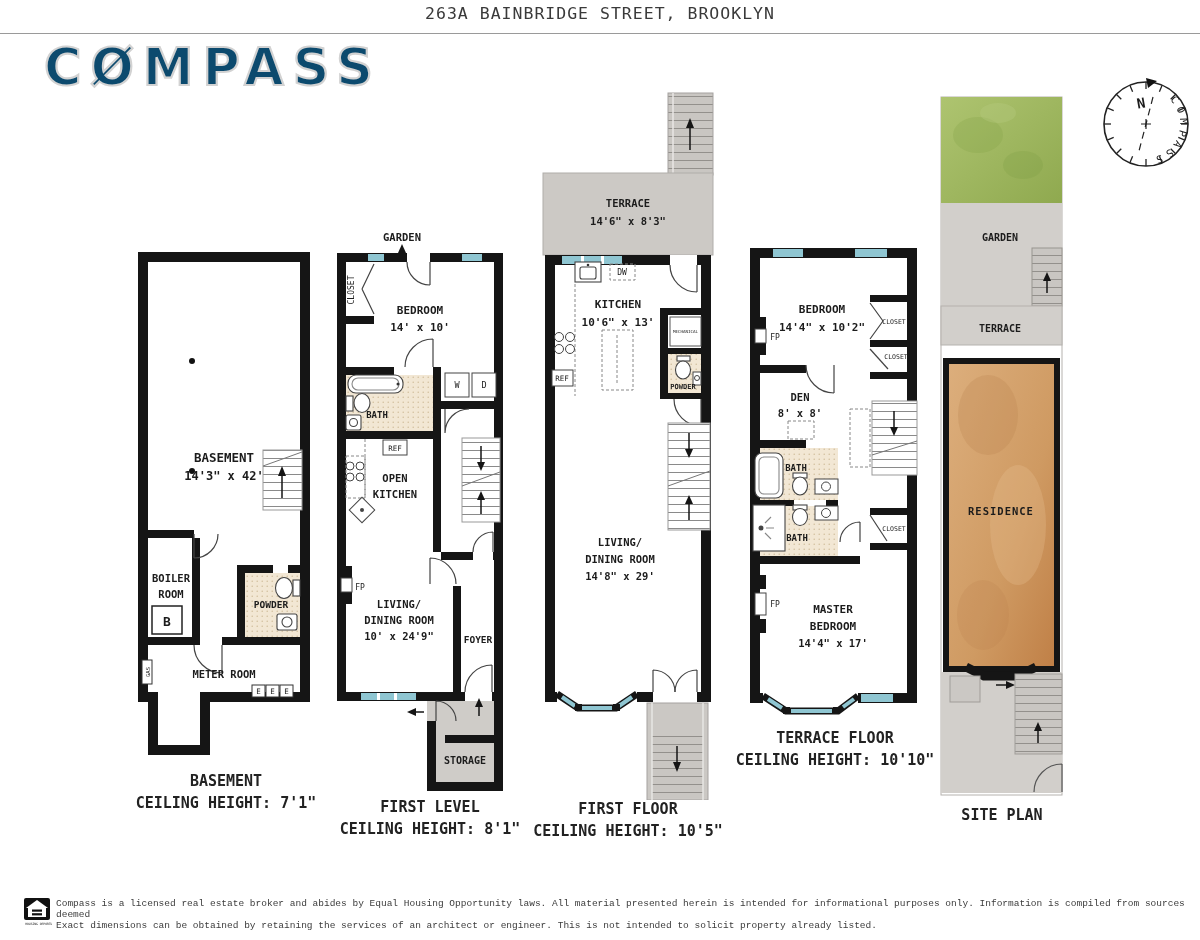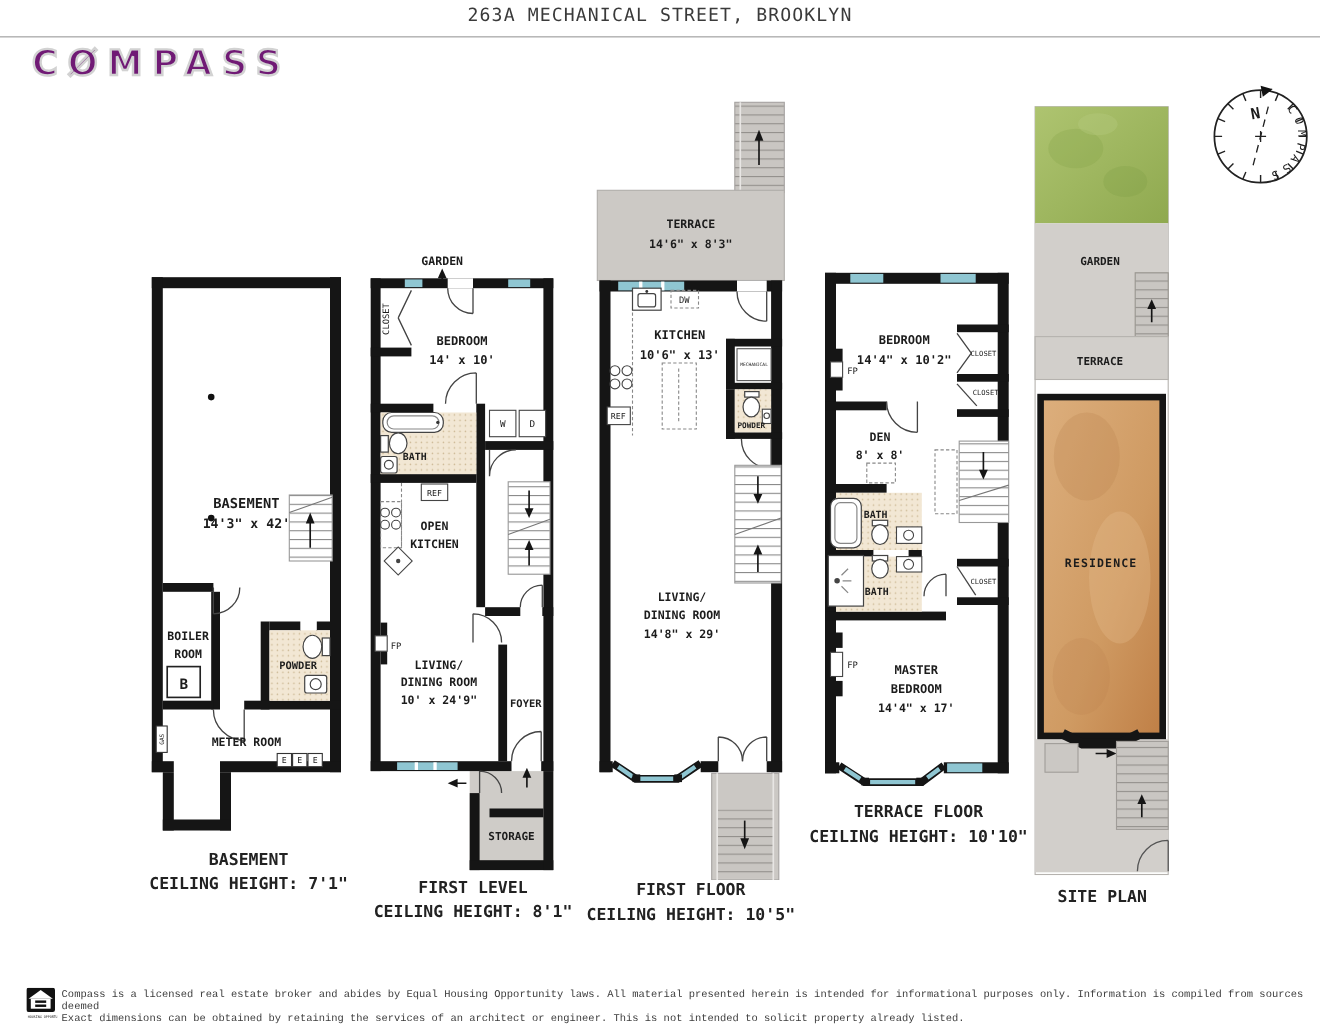--- a/index.html
+++ b/index.html
@@ -1,22 +1,22 @@
 <!DOCTYPE html>
 <html><head>
 <meta charset="utf-8">
 <style>
   html,body{margin:0;padding:0;background:#fff;}
   #page{position:relative;width:1200px;height:940px;background:#fff;overflow:hidden;
         font-family:"DejaVu Sans Mono",monospace;color:#1c1c1c;}
   .abs{position:absolute;}
   #title{top:4px;left:0;width:1200px;text-align:center;font-size:16.5px;letter-spacing:1px;color:#3a3a3a;}
   #rule{top:33px;left:0;width:1200px;height:1px;background:#9a9a9a;}
-  #logo{top:38px;left:29px;font-family:"DejaVu Sans",sans-serif;font-size:32px;font-weight:600;
-        letter-spacing:9px;color:#701a75;-webkit-text-stroke:2.2px #d2d2d2;text-shadow:0 0 1px #e2e2e2;}
+  #logo{top:38px;left:44px;font-family:"DejaVu Sans",sans-serif;font-size:51px;font-weight:600;
+        letter-spacing:9px;color:#0c4a6e;-webkit-text-stroke:2.2px #d2d2d2;text-shadow:0 0 1px #e2e2e2;}
   .cap{position:absolute;text-align:center;font-size:15px;font-weight:700;line-height:22px;color:#222;}
   svg text{font-family:"DejaVu Sans Mono",monospace;fill:#1c1c1c;}
   .rm{font-weight:700;}
   #disc{top:899px;left:56px;width:1132px;font-family:Liberation Mono, monospace;
         font-size:9.5px;line-height:10.8px;color:#3c3c3c;}
 </style>
 </head>
 <body>
 
 <div id="page">
@@ -40,21 +40,21 @@
           <stop offset="1" stop-color="#8fa94f"></stop>
       </linearGradient>
       <linearGradient id="og" x1="0" y1="0" x2="1" y2="1">
         <stop offset="0" stop-color="#dcae7c"></stop>
           <stop offset="0.6" stop-color="#cf9a62"></stop>
           <stop offset="1" stop-color="#c08047"></stop>
       </linearGradient>
     </defs>
   </svg>
 
-  <div id="title" class="abs">263A MECHANICAL STREET, BROOKLYN</div>
+  <div id="title" class="abs">263A BAINBRIDGE STREET, BROOKLYN</div>
   <div id="rule" class="abs"></div>
   <div id="logo" class="abs">CØMPASS</div>
 
   <svg class="abs" style="left:1098px;top:76px" width="96" height="96">
     <circle cx="48" cy="48" r="42" fill="none" stroke="#222" stroke-width="1.6"></circle>
     <g stroke="#222" stroke-width="1.3">
       <path d="M90,48 83,48"></path>
         <path d="M86.8,64.1 80.3,61.4"></path>
         <path d="M77.7,77.7 72.7,72.7"></path>
         <path d="M64.1,86.8 61.4,80.3"></path>

